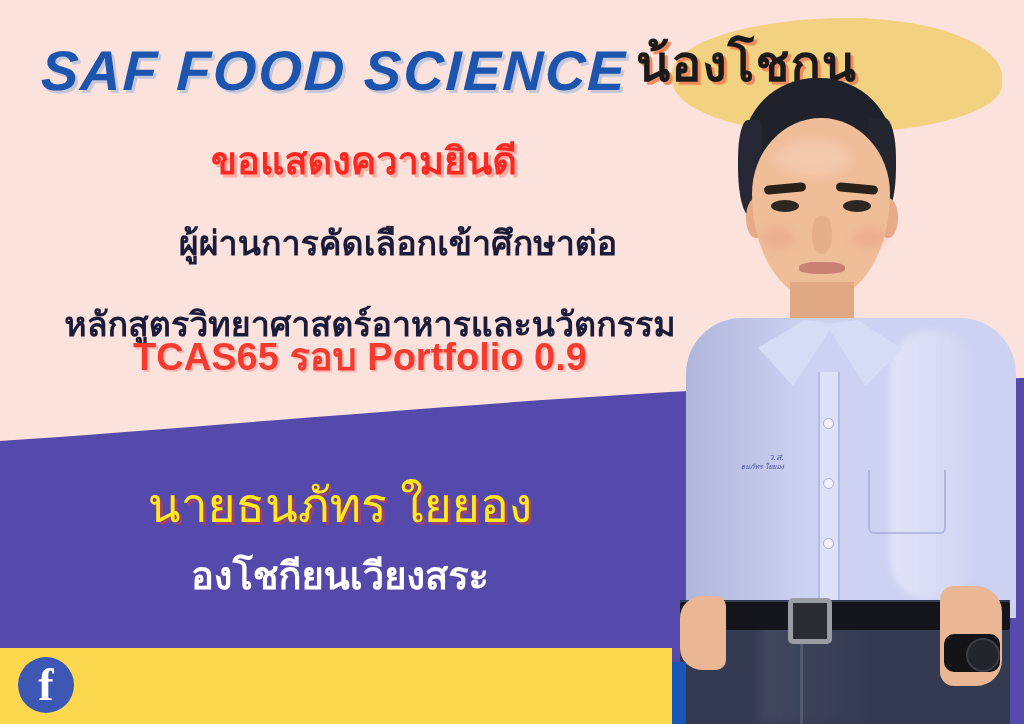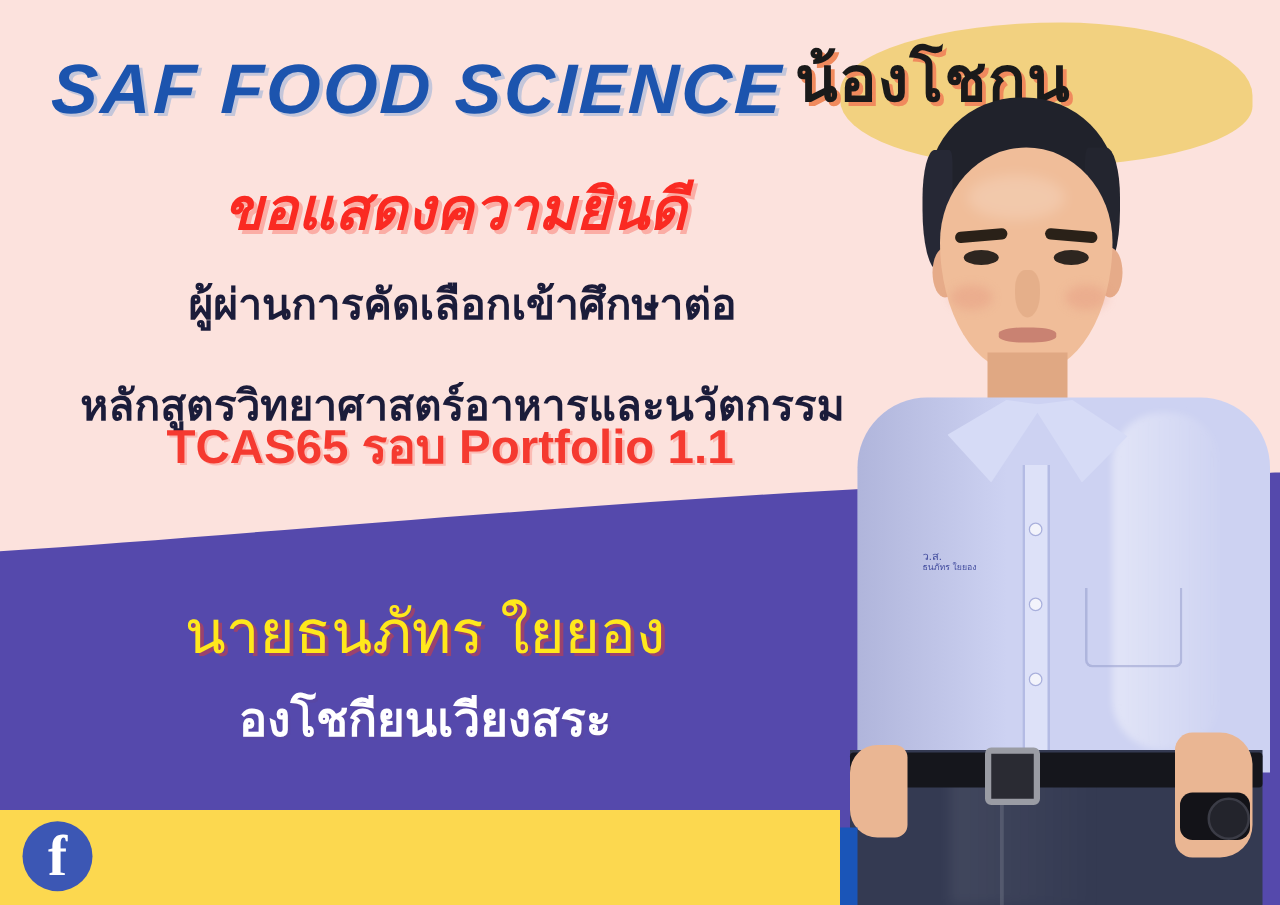--- a/index.html
+++ b/index.html
@@ -246,27 +246,28 @@
     top: 470px;
     width: 74px;
     height: 62px;
     border: 2px solid rgba(150,157,205,0.55);
     border-top: none;
     border-radius: 0 0 6px 6px;
   }
   .ph-logo {
     position: absolute;
     left: 98px;
-    top: 440px;
+    top: 452px;
     width: 46px;
     height: 30px;
     color: #2a3590;
     font-size: 9px;
     line-height: 10px;
-    text-align: left;
+    text-align: right;
+    font-style: italic;
     opacity: 0.85;
   }
   .ph-pants {
     position: absolute;
     left: 40px;
     top: 600px;
     width: 330px;
     height: 124px;
     background: #343a52;
   }
@@ -359,38 +360,37 @@
     text-shadow: 3px 3px 0 rgba(150,175,215,0.55);
     white-space: nowrap;
     transform: skewX(-2deg);
   }
   .title-congrats {
     position: absolute;
     left: 14px;
     top: 130px;
     width: 700px;
     text-align: center;
-    font-size: 46px;
+    font-size: 38px;
     font-weight: 700;
     color: #fa2a22;
     text-shadow: 3px 3px 0 rgba(250,120,110,0.5);
     white-space: nowrap;
-    font-style: italic;
   }
   .subline {
     position: absolute;
     width: 740px;
     left: 0;
     text-align: center;
     font-size: 34px;
     font-weight: 700;
     color: #1b1c3a;
     white-space: nowrap;
   }
-  .subline.l1 { top: 216px; }
+  .subline.l1 { top: 216px; margin-left: 28px; }
   .subline.l2 { top: 265px; margin-top: 32px; }
   .tcas-line {
     position: absolute;
     left: 10px;
     top: 326px;
     width: 700px;
     text-align: center;
     font-size: 38px;
     font-weight: 700;
     color: #f53a30;
@@ -526,21 +526,21 @@
     <div class="ph-arm-l"></div>
     <div class="ph-arm-r"></div>
     <div class="ph-watch"></div>
     <div class="ph-watch-face"></div>
   </div>
 
   <div class="title-main">SAF FOOD SCIENCE</div>
   <div class="title-congrats">ขอแสดงความยินดี</div>
   <div class="subline l1">ผู้ผ่านการคัดเลือกเข้าศึกษาต่อ</div>
   <div class="subline l2">หลักสูตรวิทยาศาสตร์อาหารและนวัตกรรม</div>
-  <div class="tcas-line">TCAS65 รอบ Portfolio 1.1</div>
+  <div class="tcas-line">TCAS65 รอบ Portfolio 0.9</div>
 
   <div class="student-name">นายธนภัทร ใยยอง</div>
   <div class="student-school">องโชกียนเวียงสระ</div>
 
   <div class="footer-accent"></div>
   <div class="footer-bar"></div>
   <div class="fb-icon">
     <span class="f-glyph">f</span>
   </div>
 

